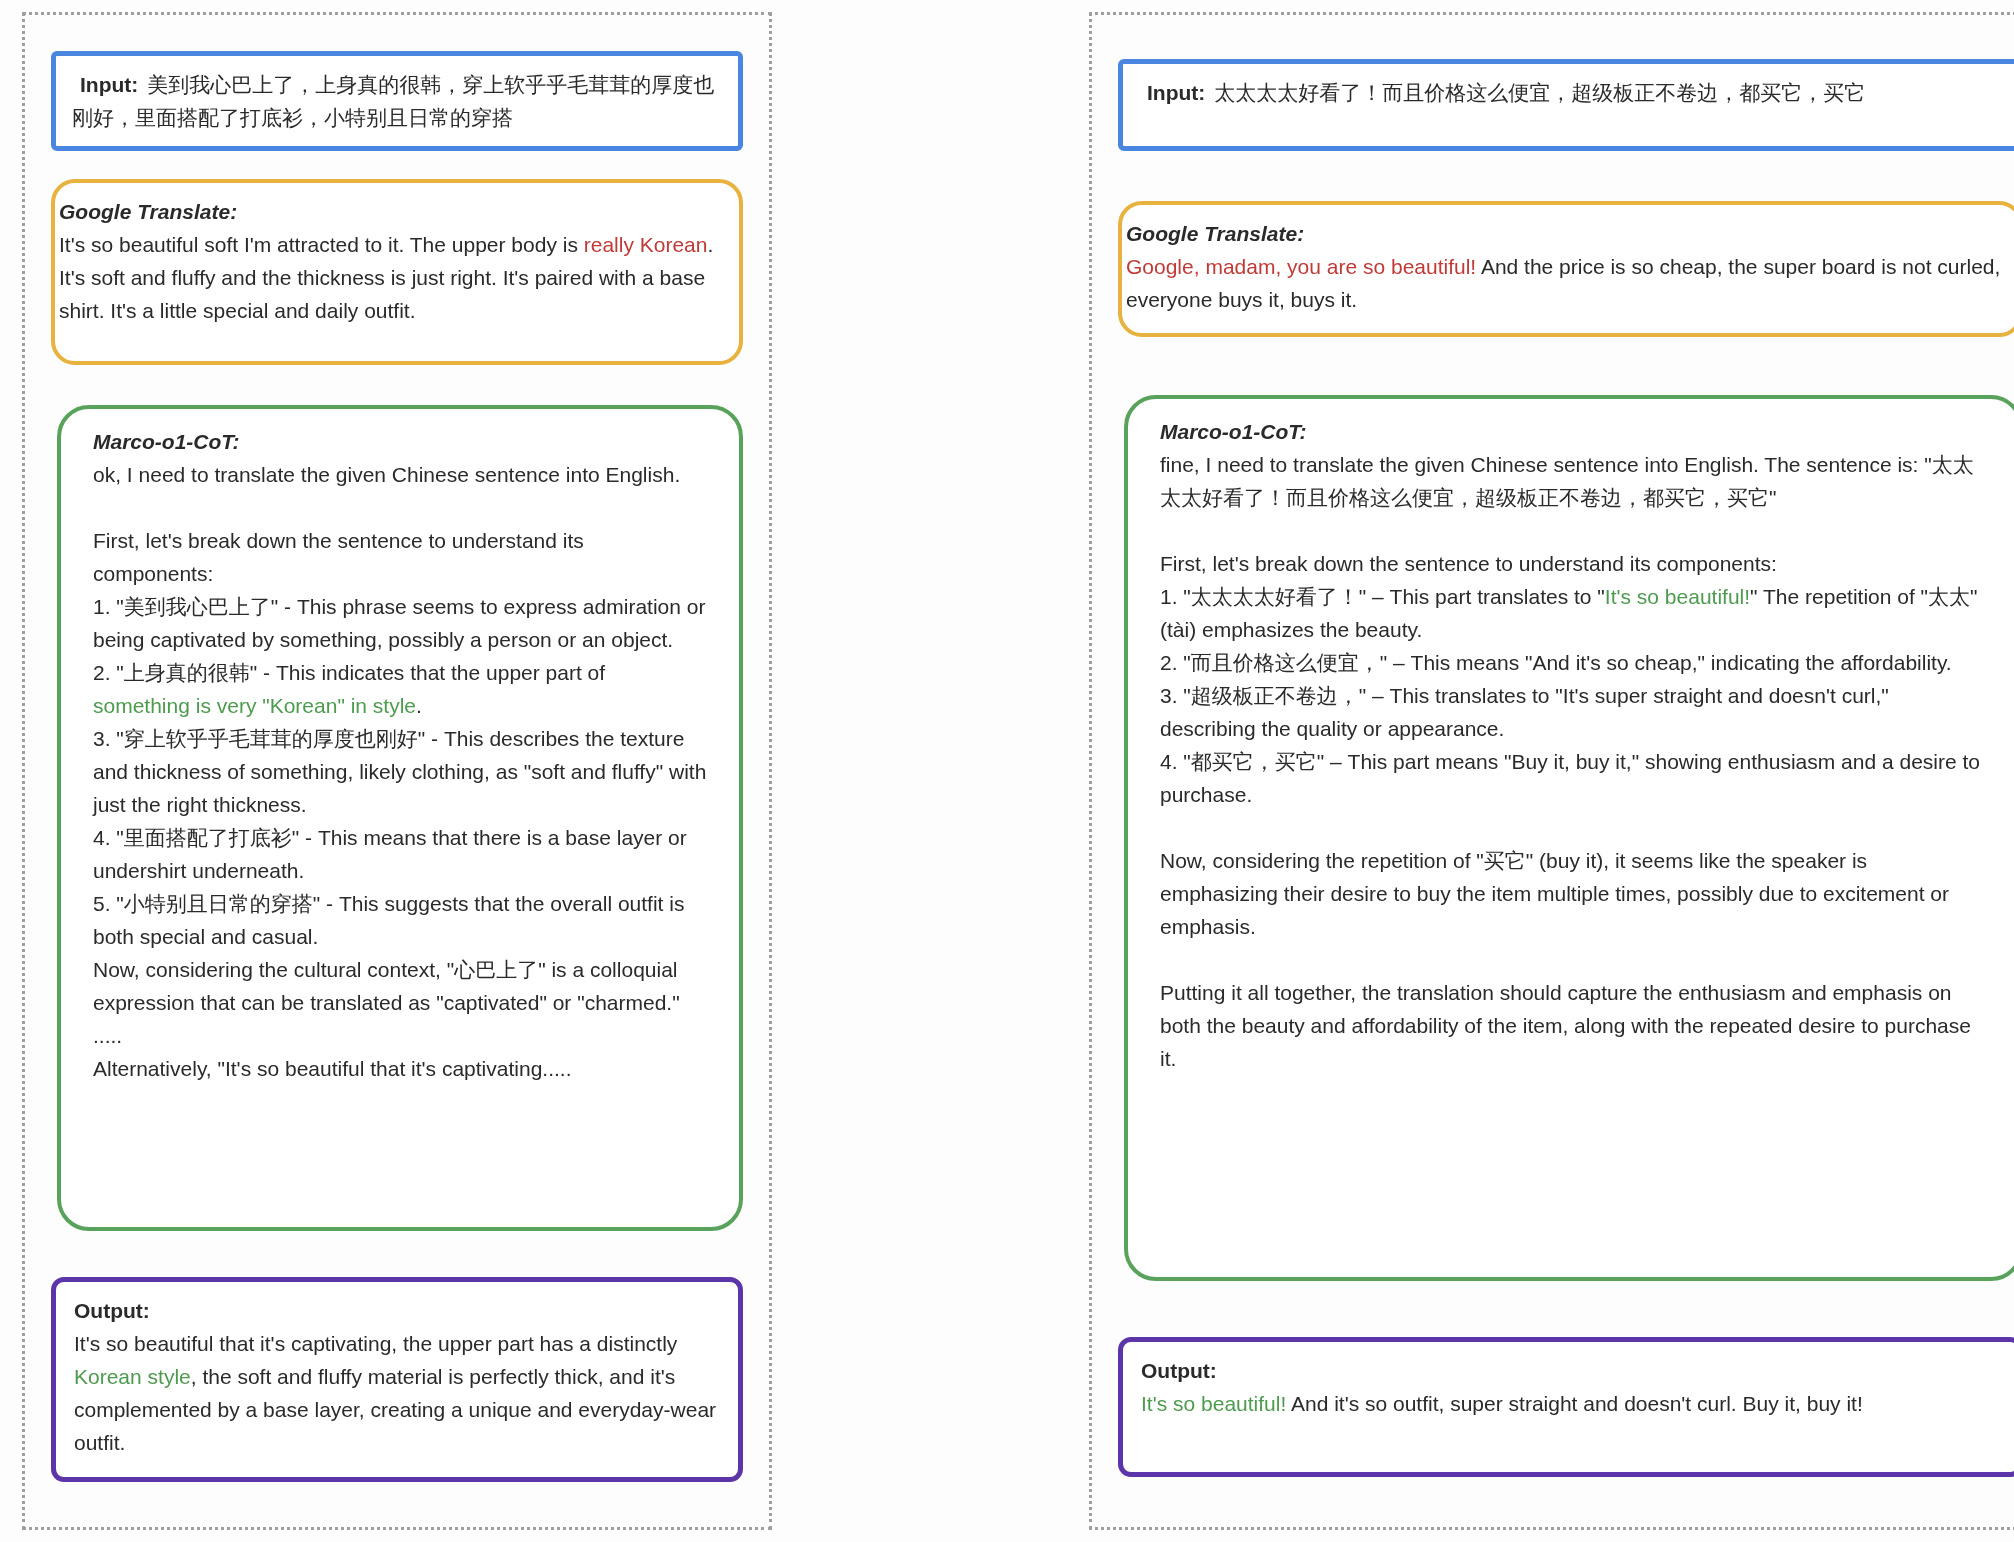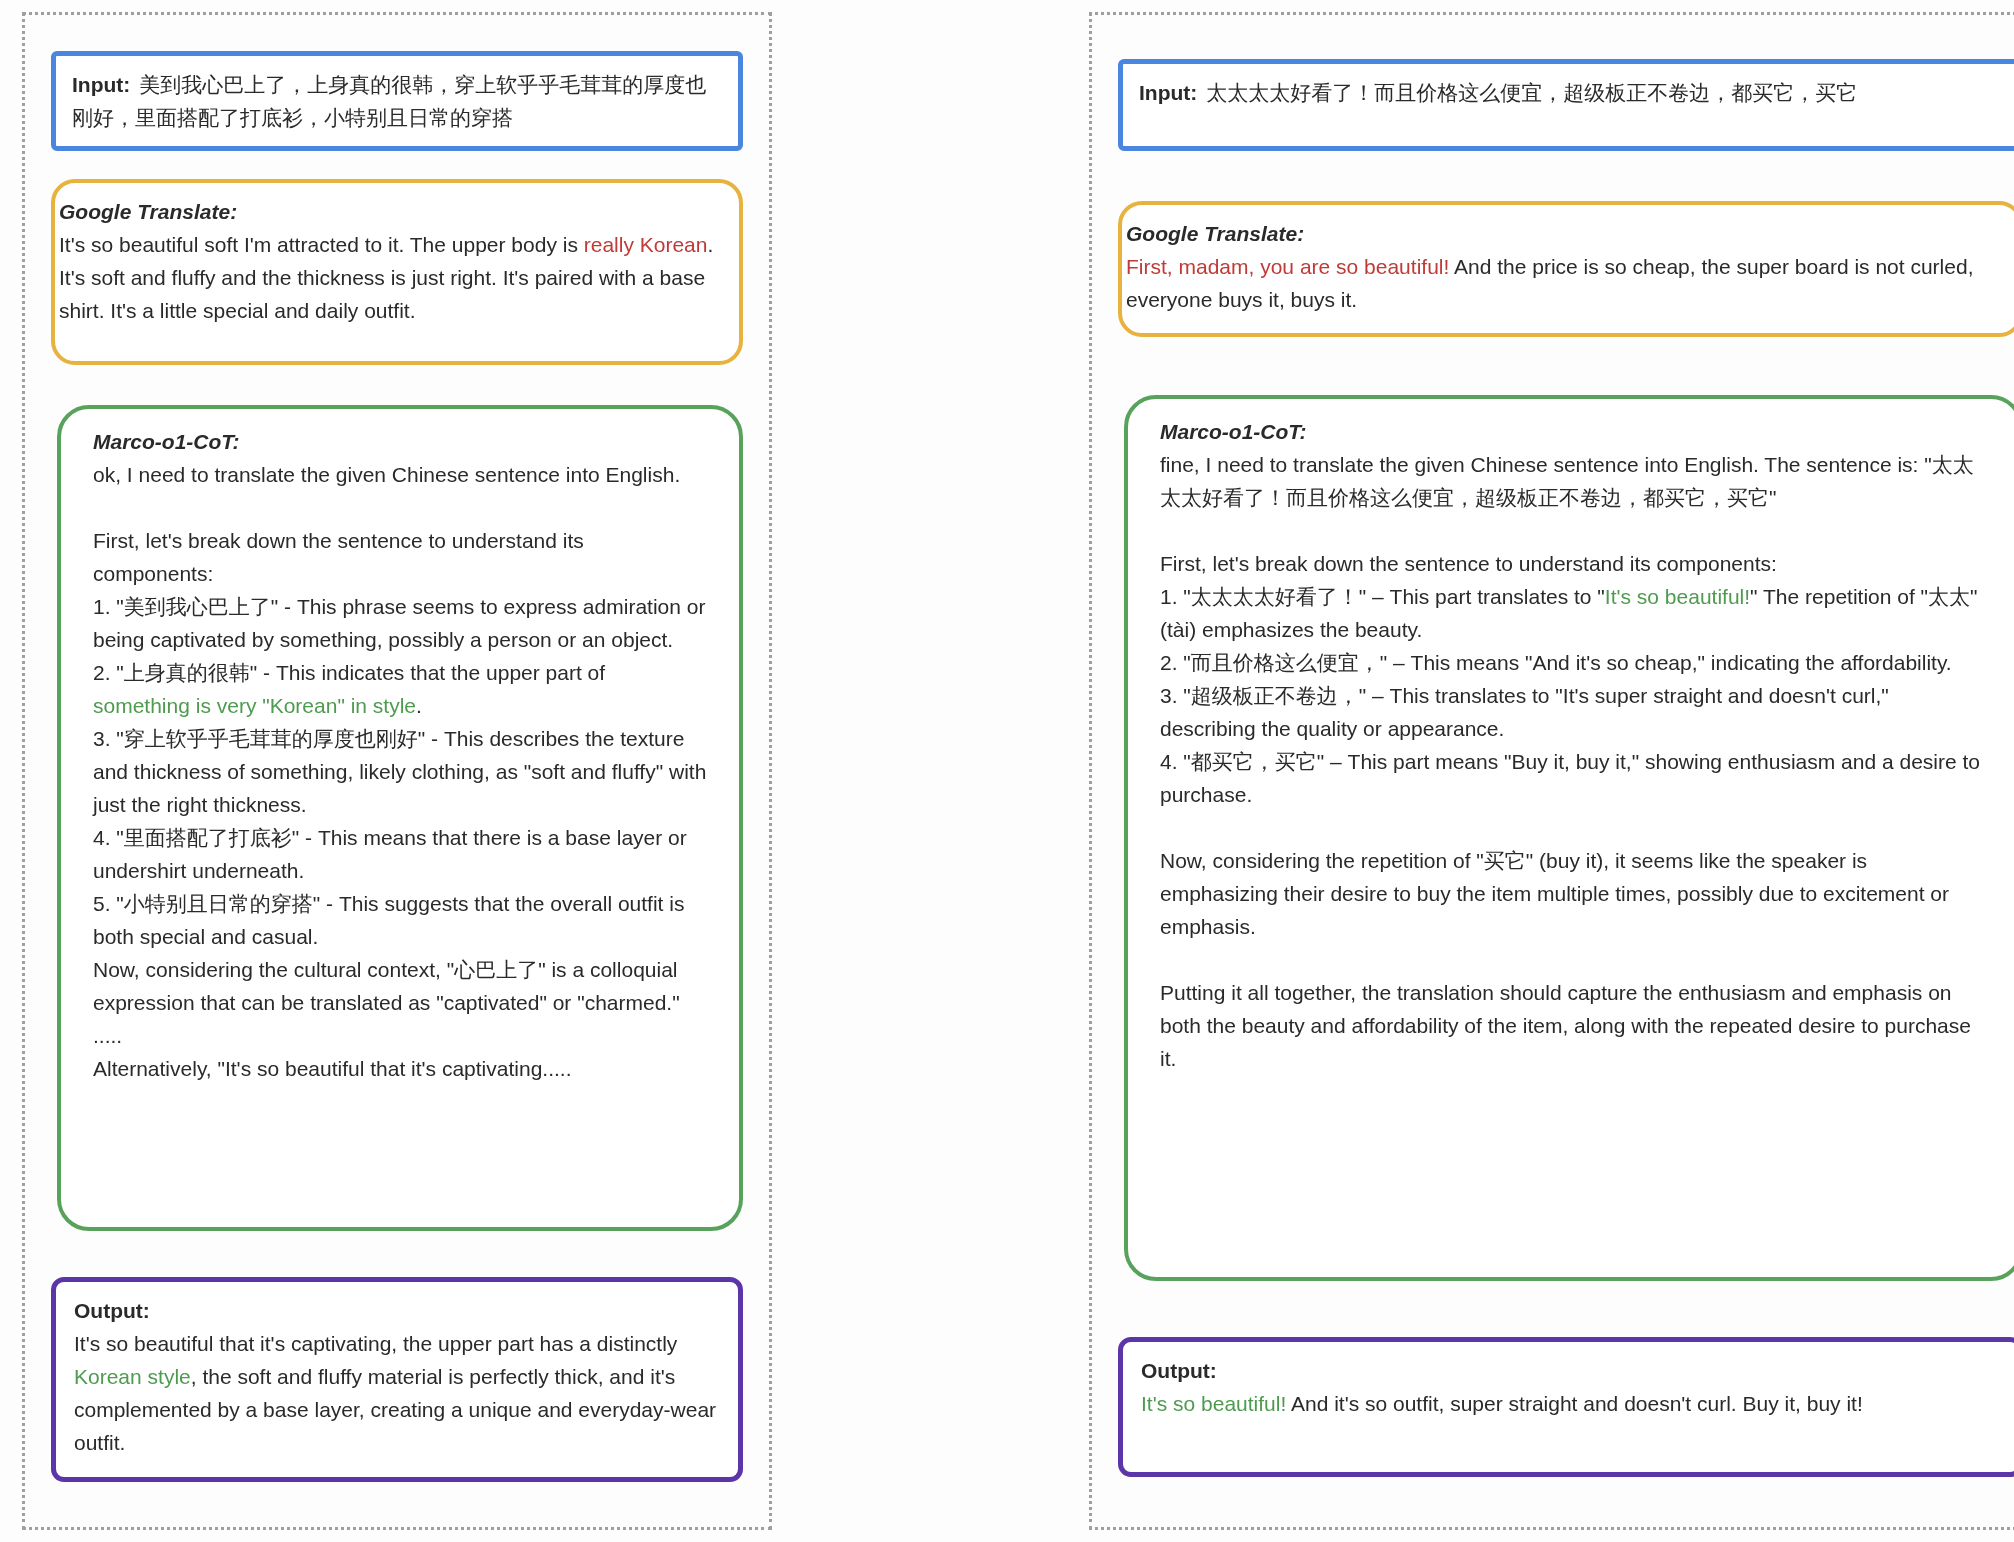--- a/index.html
+++ b/index.html
@@ -23,21 +23,21 @@
   .panel-left .input-box{margin-top:36px;min-height:94px;}
   .panel-left .gt-box{margin-top:28px;min-height:186px;}
   .panel-left .cot-box{margin-top:40px;min-height:826px;}
   .panel-left .output-box{margin-top:46px;min-height:205px;}
   .panel-right .input-box{margin-top:44px;min-height:92px;}
   .panel-right .gt-box{margin-top:50px;min-height:136px;}
   .panel-right .cot-box{margin-top:58px;min-height:886px;}
   .panel-right .output-box{margin-top:56px;min-height:140px;}
   .label-b{font-weight:bold;}
   .label-bi{font-weight:bold;font-style:italic;}
-  .inline-label{margin-right:9px;}
+  .inline-label{margin-right:9px;margin-left:8px;}
   .c-red{color:var(--red,#c03a38);}
   .c-green{color:var(--green,#4e9b50);}
   .cot-block{min-height:33px;}
 </style>
 </head>
 <body>
 
 <div class="stage">
 
   <section class="panel panel-left">
@@ -69,21 +69,21 @@
       <div><span>It's so beautiful that it's captivating, the upper part has a distinctly </span><span class="c-green">Korean style</span><span>, the soft and fluffy material is perfectly thick, and it's complemented by a base layer, creating a unique and everyday-wear outfit.</span></div>
     </div>
   </section>
 
   <section class="panel panel-right">
     <div class="box input-box">
       <span class="label-b inline-label">Input:</span><span><span>太太太太好看了！而且价格这么便宜，超级板正不卷边，都买它，买它</span></span>
     </div>
     <div class="box gt-box">
       <div class="label-bi">Google Translate:</div>
-      <div><span class="c-red">First, madam, you are so beautiful!</span><span> And the price is so cheap, the super board is not curled, everyone buys it, buys it.</span></div>
+      <div><span class="c-red">Google, madam, you are so beautiful!</span><span> And the price is so cheap, the super board is not curled, everyone buys it, buys it.</span></div>
     </div>
     <div class="box cot-box">
       <div class="label-bi">Marco-o1-CoT:</div>
       <div>
           <div class="cot-block"><span>fine, I need to translate the given Chinese sentence into English. The sentence is: "太太太太好看了！而且价格这么便宜，超级板正不卷边，都买它，买它"</span></div>
           <div class="cot-block"><span>&nbsp;</span></div>
           <div class="cot-block"><span>First, let's break down the sentence to understand its components:</span></div>
           <div class="cot-block"><span>1. "太太太太好看了！" – This part translates to "</span><span class="c-green">It's so beautiful!</span><span>" The repetition of "太太" (tài) emphasizes the beauty.</span></div>
           <div class="cot-block"><span>2. "而且价格这么便宜，" – This means "And it's so cheap," indicating the affordability.</span></div>
           <div class="cot-block"><span>3. "超级板正不卷边，" – This translates to "It's super straight and doesn't curl," describing the quality or appearance.</span></div>

